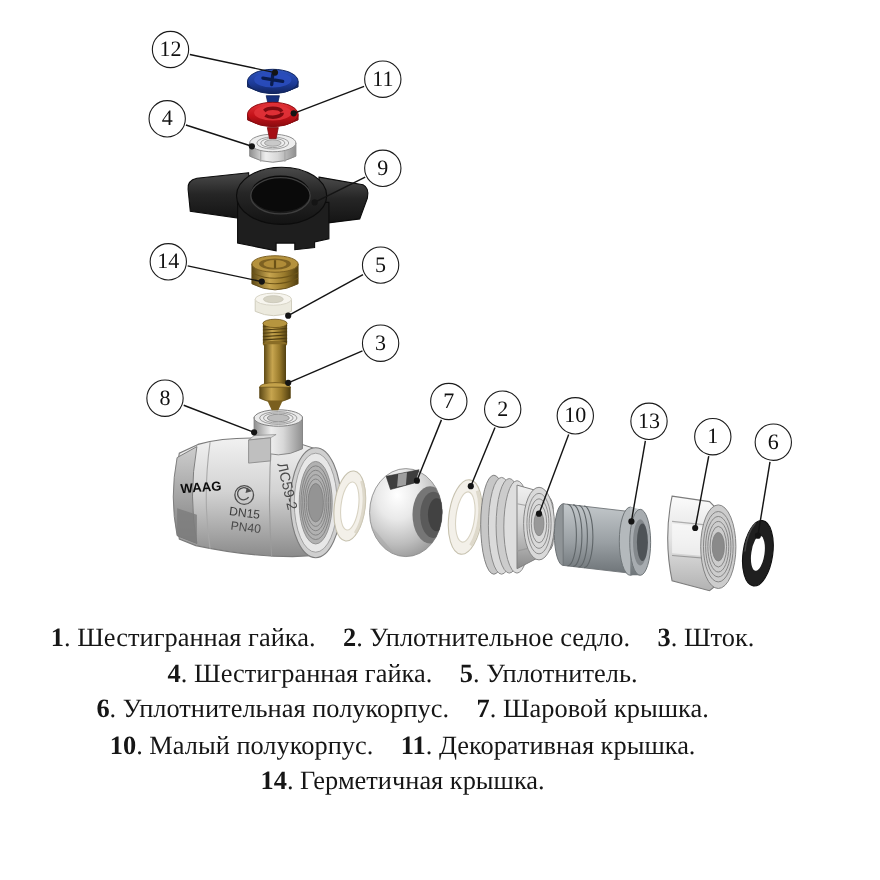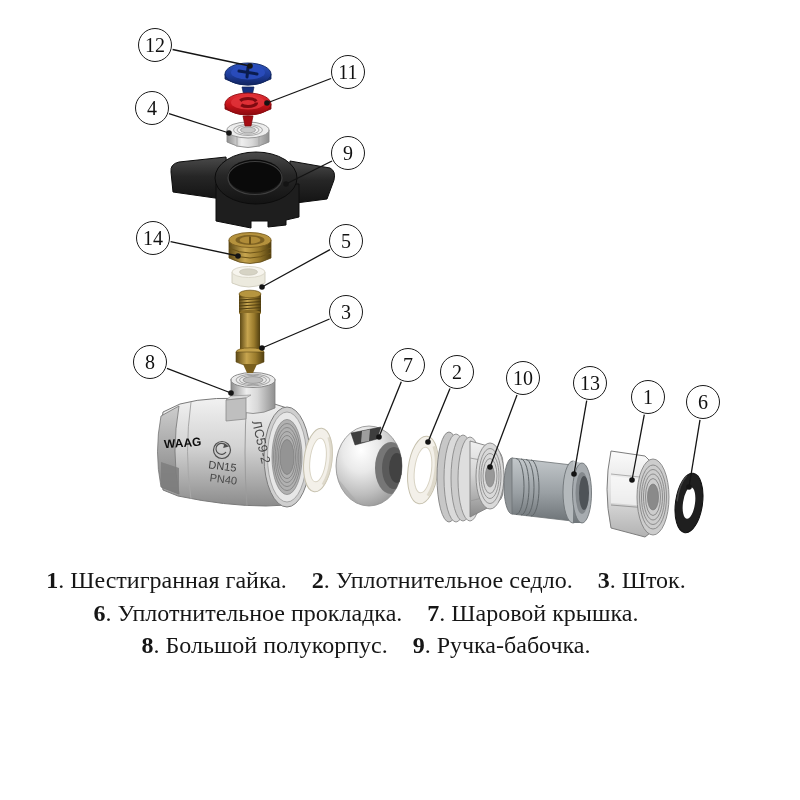--- a/index.html
+++ b/index.html
@@ -330,21 +330,28 @@
     <div class="callout" style="left:686px;top:385px">6</div>
   </div>
 
   <div class="legend">
     <div class="lline">
       <span class="entry"><span class="num">1</span><span class="sep">. </span><span>Шестигранная гайка.</span></span>
       <span class="entry"><span class="num">2</span><span class="sep">. </span><span>Уплотнительное седло.</span></span>
       <span class="entry"><span class="num">3</span><span class="sep">. </span><span>Шток.</span></span>
     </div>
     <div class="lline">
-      <span class="entry"><span class="num">6</span><span class="sep">. </span><span>Уплотнительное прокладка.</span></span>
+      <span class="entry"><span class="num">4</span><span class="sep">. </span><span>Шестигранная гайка.</span></span>
+      <span class="entry"><span class="num">5</span><span class="sep">. </span><span>Уплотнитель.</span></span>
+    </div>
+    <div class="lline">
+      <span class="entry"><span class="num">6</span><span class="sep">. </span><span>Уплотнительная полукорпус.</span></span>
       <span class="entry"><span class="num">7</span><span class="sep">. </span><span>Шаровой крышка.</span></span>
     </div>
     <div class="lline">
-      <span class="entry"><span class="num">8</span><span class="sep">. </span><span>Большой полукорпус.</span></span>
-      <span class="entry"><span class="num">9</span><span class="sep">. </span><span>Ручка-бабочка.</span></span>
+      <span class="entry"><span class="num">10</span><span class="sep">. </span><span>Малый полукорпус.</span></span>
+      <span class="entry"><span class="num">11</span><span class="sep">. </span><span>Декоративная крышка.</span></span>
+    </div>
+    <div class="lline">
+      <span class="entry"><span class="num">14</span><span class="sep">. </span><span>Герметичная крышка.</span></span>
     </div>
   </div>
 </div>
 
 </body></html>

